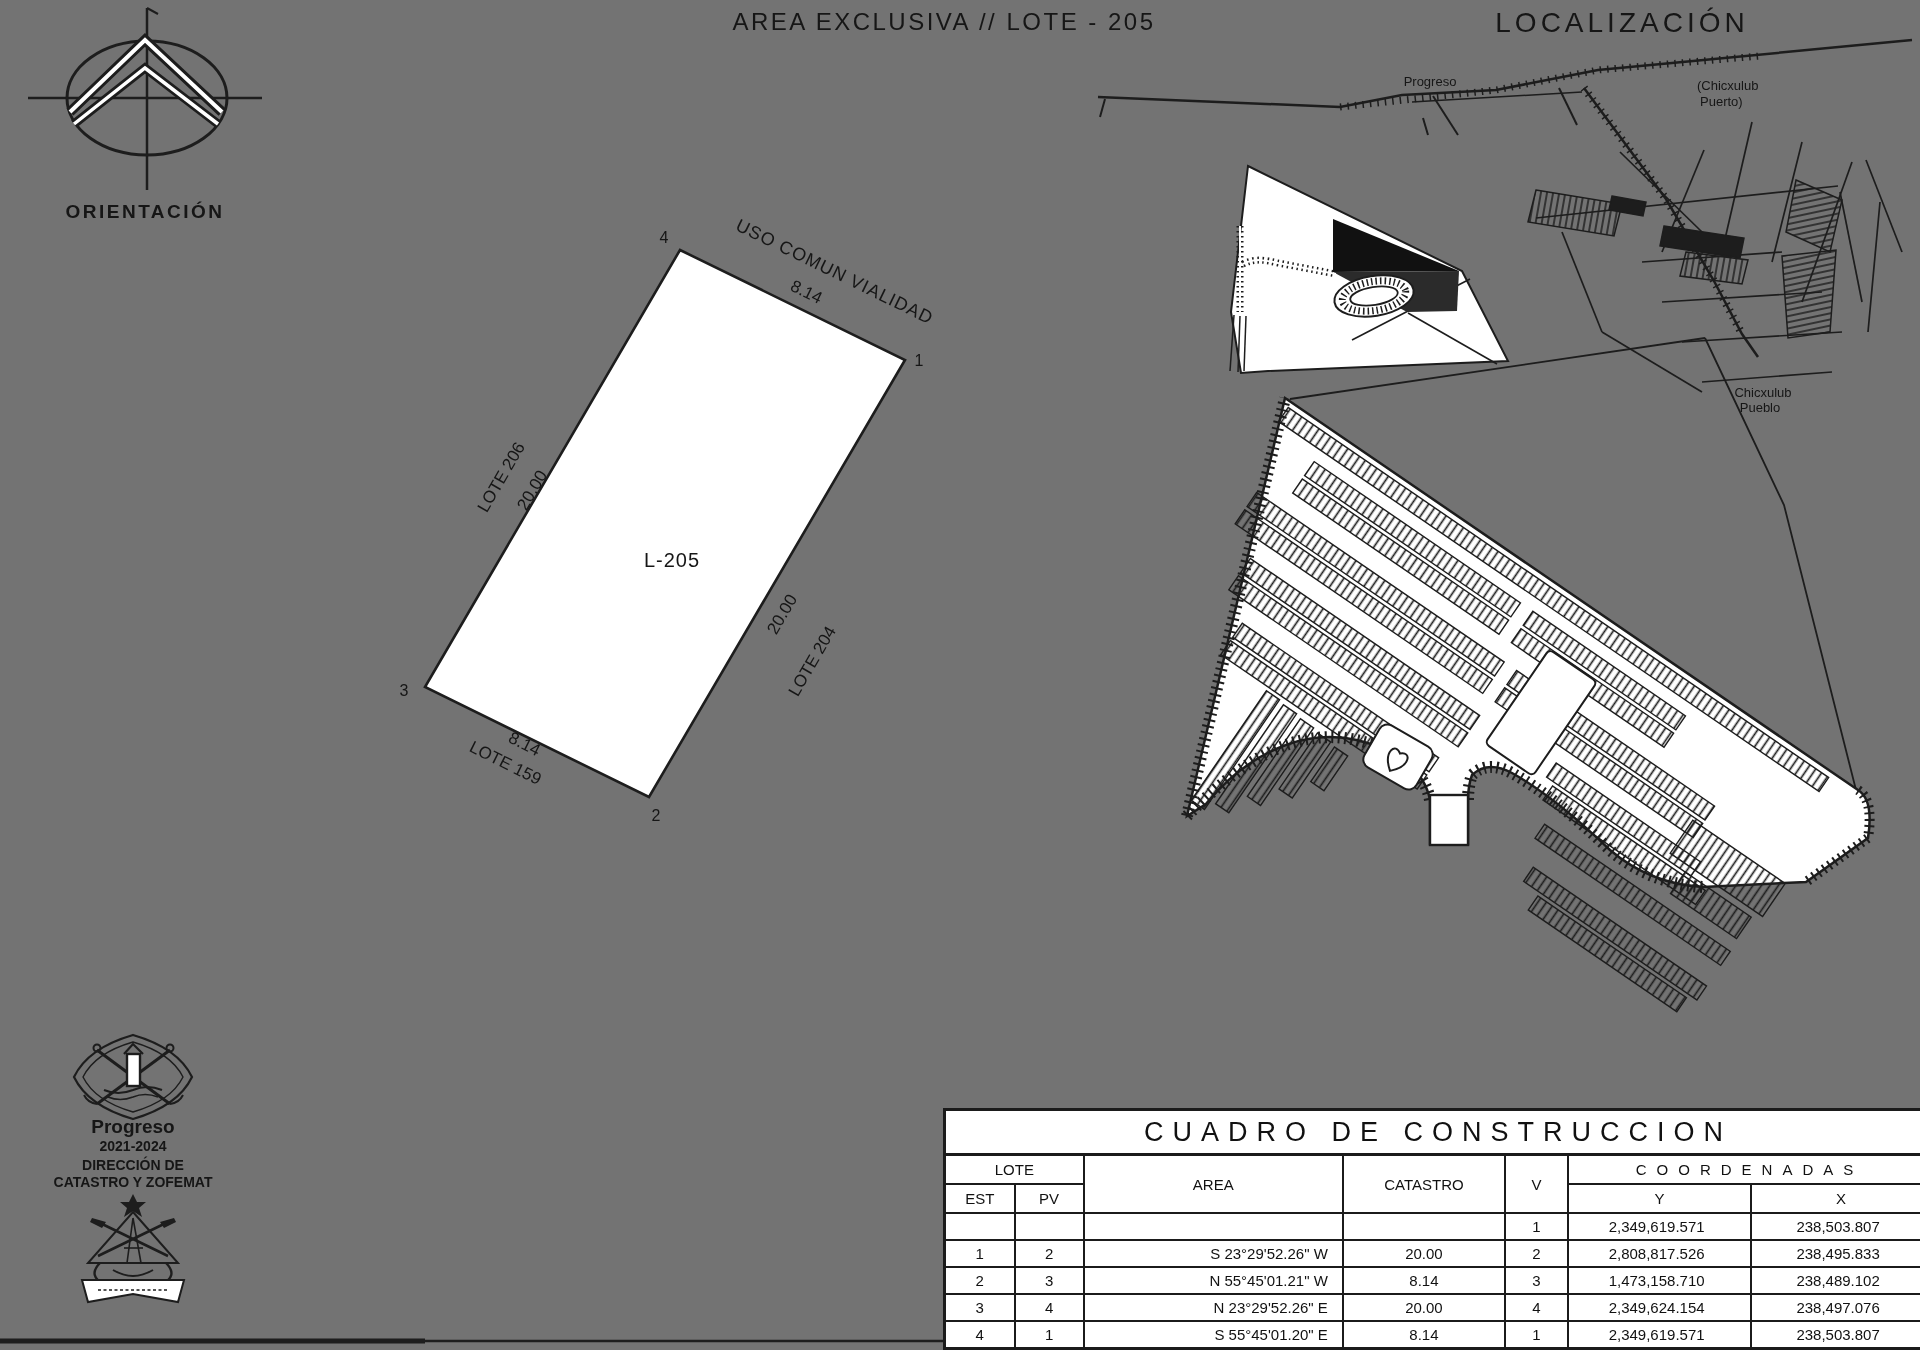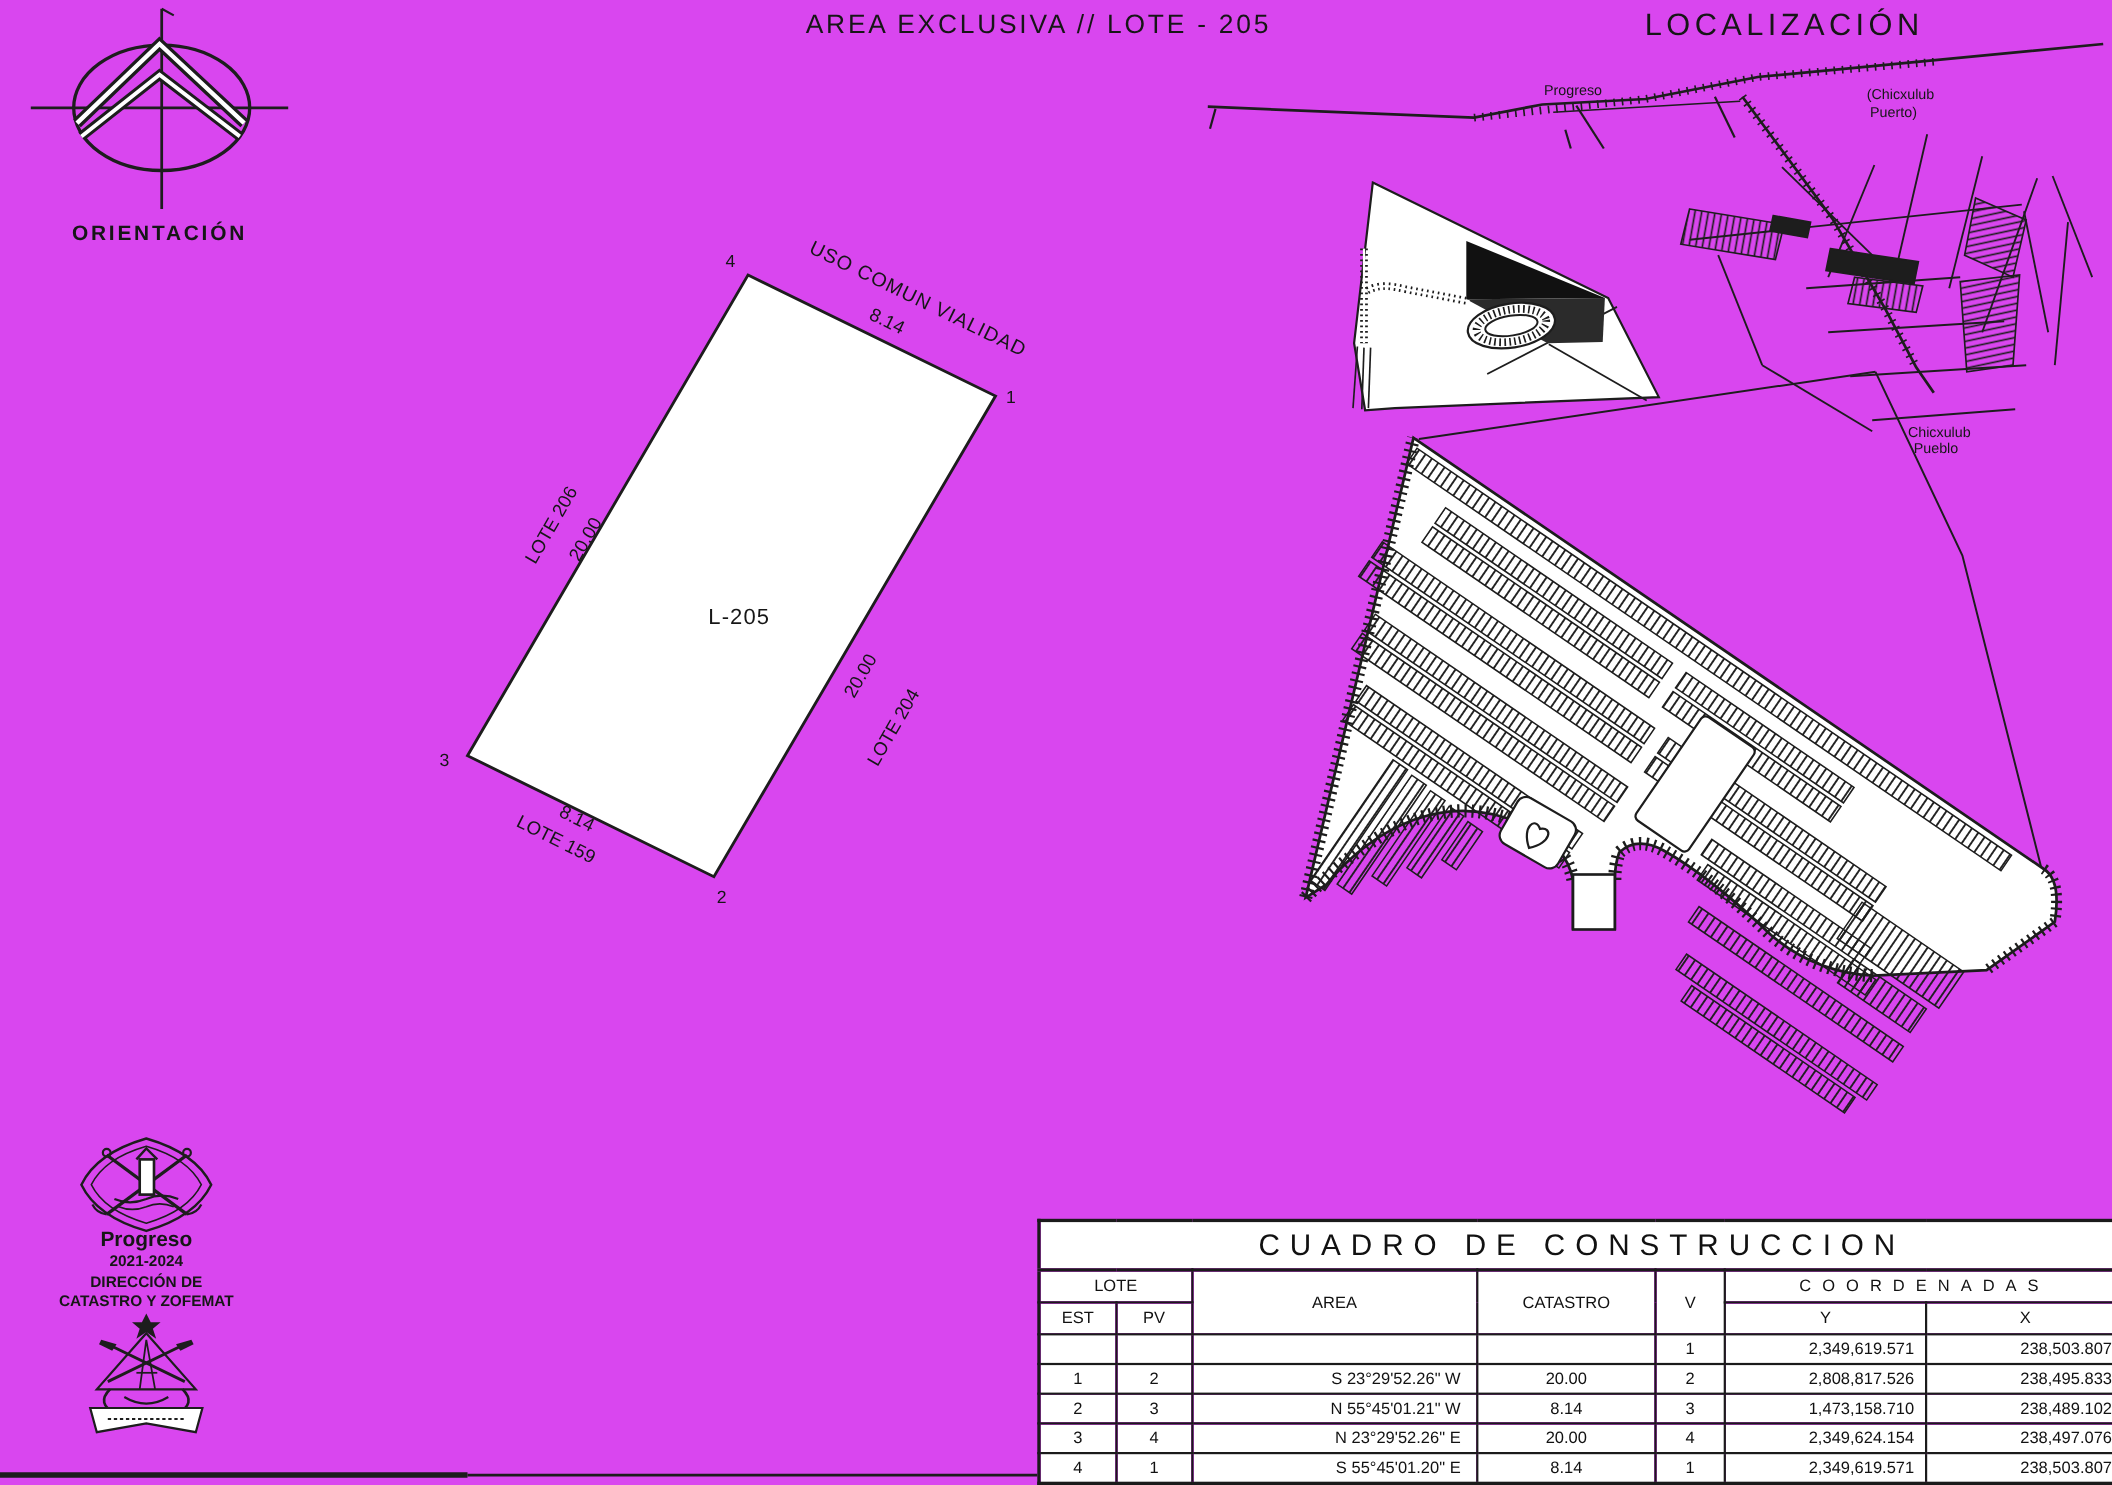--- a/index.html
+++ b/index.html
@@ -1,33 +1,33 @@
 <!DOCTYPE html>
 <html><head>
 <meta charset="utf-8">
 <style>
   html,body{margin:0;padding:0;background:#fff;}
-  #sheet{position:relative;width:1920px;height:1350px;background:#d946ef;overflow:hidden;
+  #sheet{position:relative;width:1920px;height:1350px;background:#737373;overflow:hidden;
          font-family:"Liberation Sans",sans-serif;color:#161616;}
   #art{position:absolute;left:0;top:0;}
   svg text{fill:#161616;}
   
   #ctab{position:absolute;left:943px;top:1108px;width:990px;}
   #ctab table{border-collapse:collapse;table-layout:fixed;width:990px;
               font-family:"Liberation Sans",sans-serif;color:#111;}
   #ctab td{border:2px solid #1b1b1b;padding:0 4px;font-size:15px;overflow:hidden;
            white-space:nowrap;background:#fff;}
   #ctab table{border:3px solid #1b1b1b;}
   #ctab .t-title td{height:42px;text-align:center;font-size:27px;letter-spacing:9px;
                     border-bottom:3px solid #1b1b1b;}
   #ctab .hrow td{text-align:center;height:27px;font-size:15px;}
   #ctab td.coord-h{letter-spacing:10px;font-size:15px;}
   #ctab .drow td{height:25px;text-align:center;}
   #ctab .drow td.rumbo{text-align:right;padding-right:14px;}
-  #ctab .drow td.num{text-align:right;padding-right:10px;margin-top:45px;}
+  #ctab .drow td.num{padding-right:10px;margin-top:45px;}
   #ctab .hrow td.nb{border-bottom-width:2px;}
 </style>
 </head>
 <body>
 
 <div id="sheet">
 
 <svg id="art" width="1920" height="1350" viewBox="0 0 1920 1350">
   <defs>
     <pattern id="lots" width="7" height="60" patternUnits="userSpaceOnUse">

